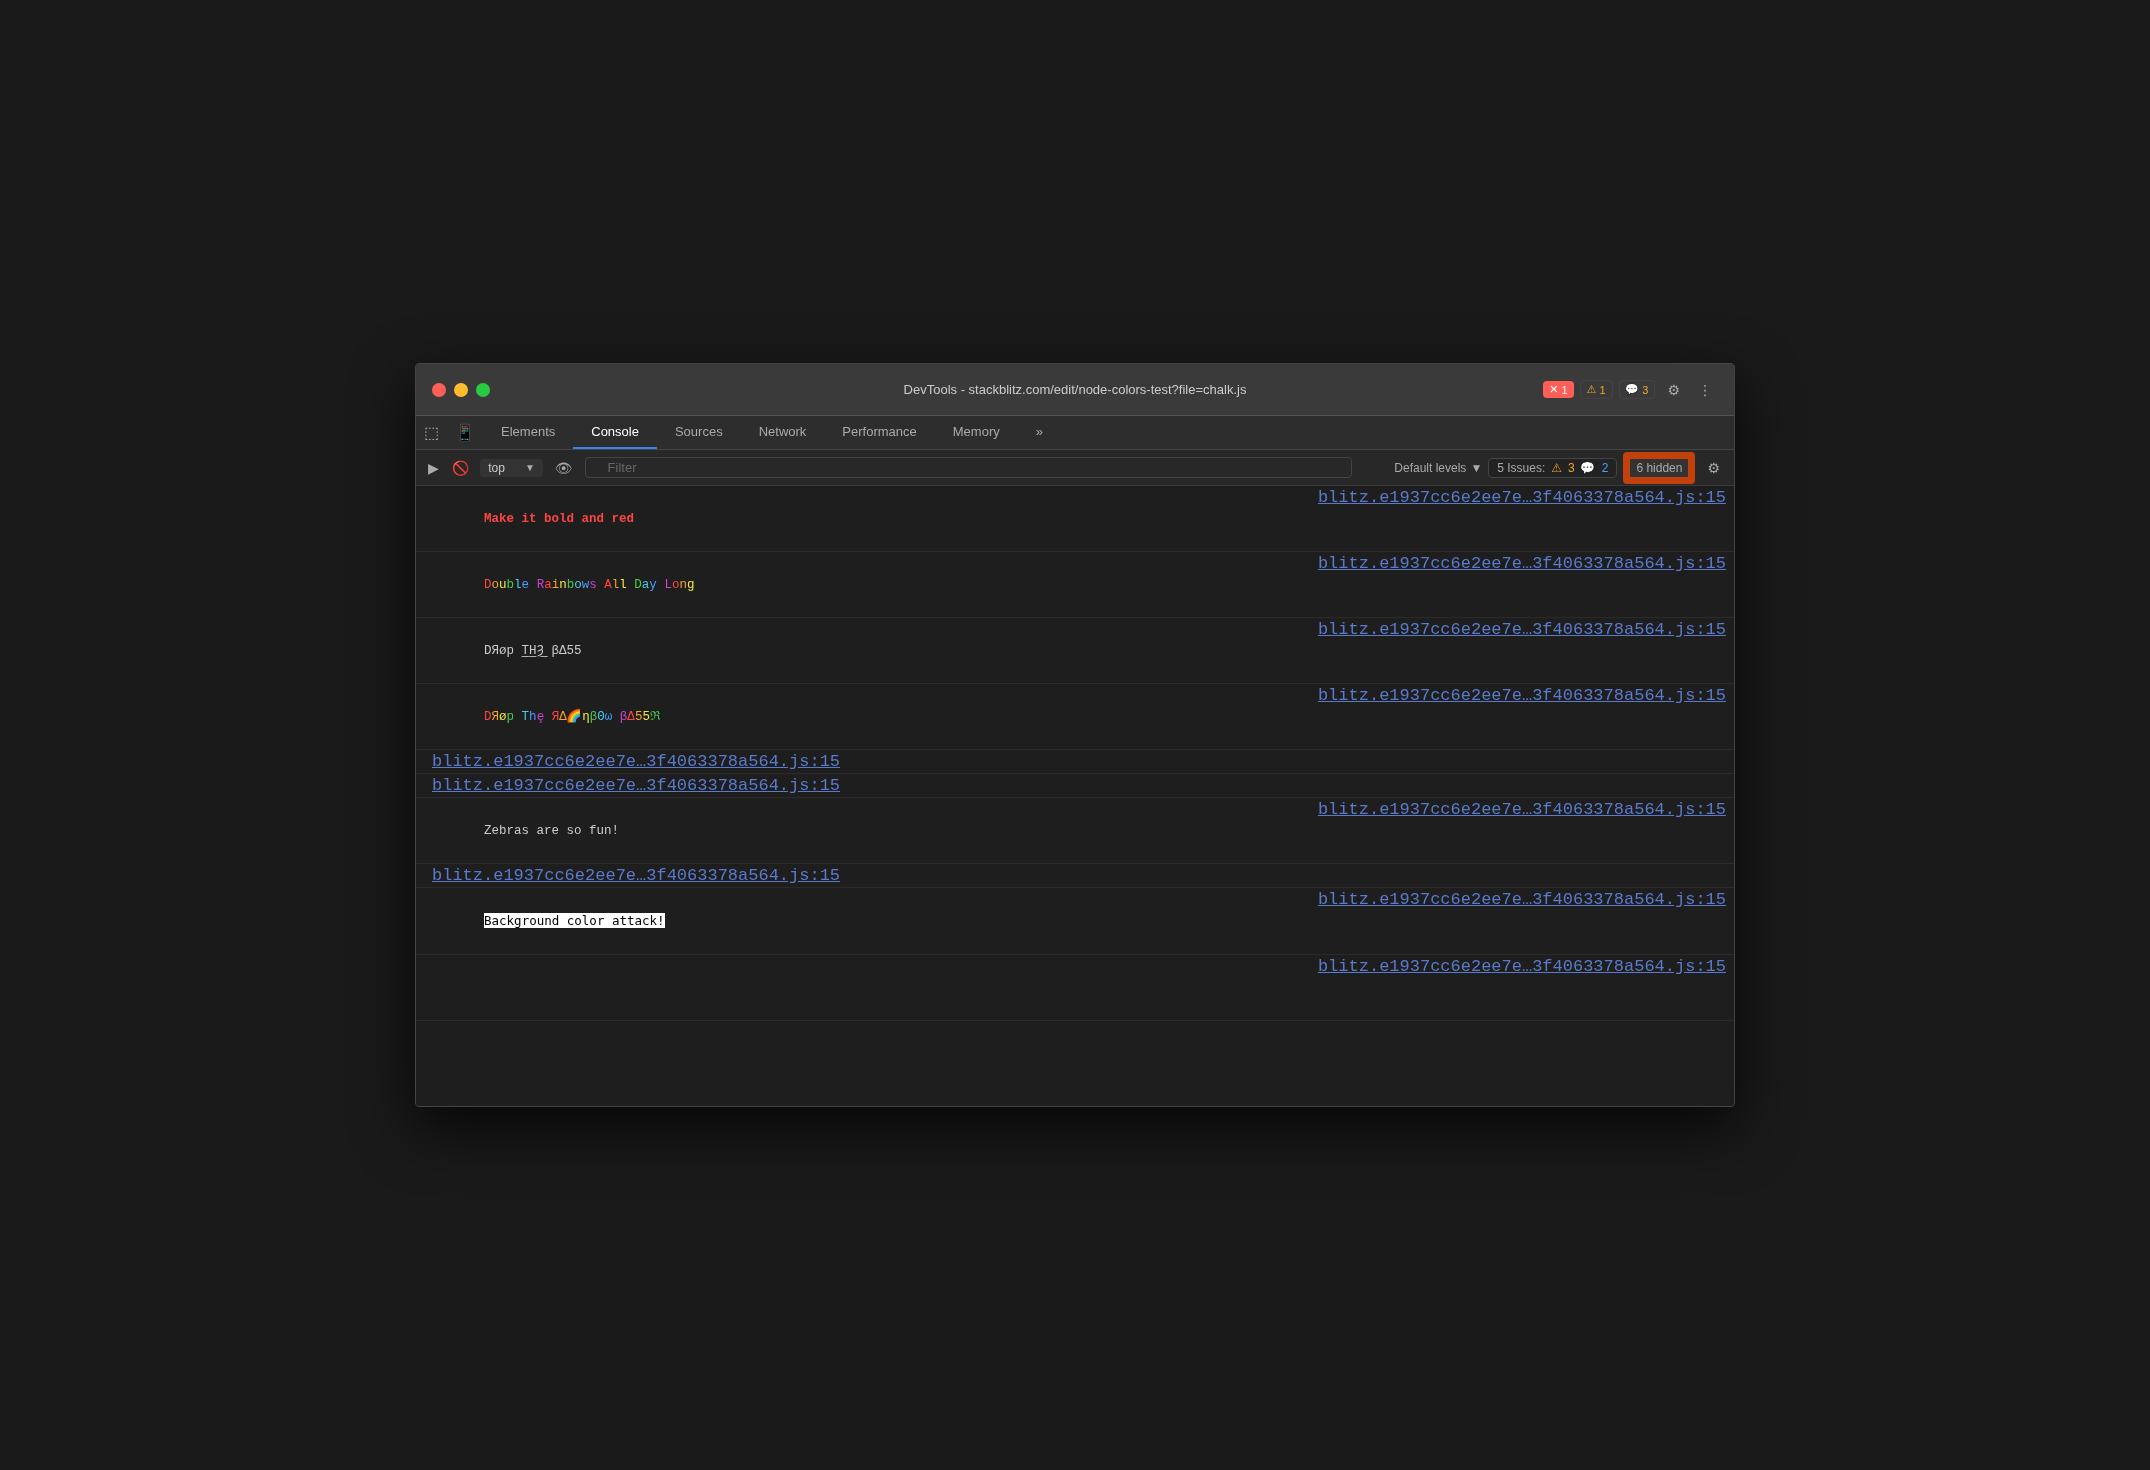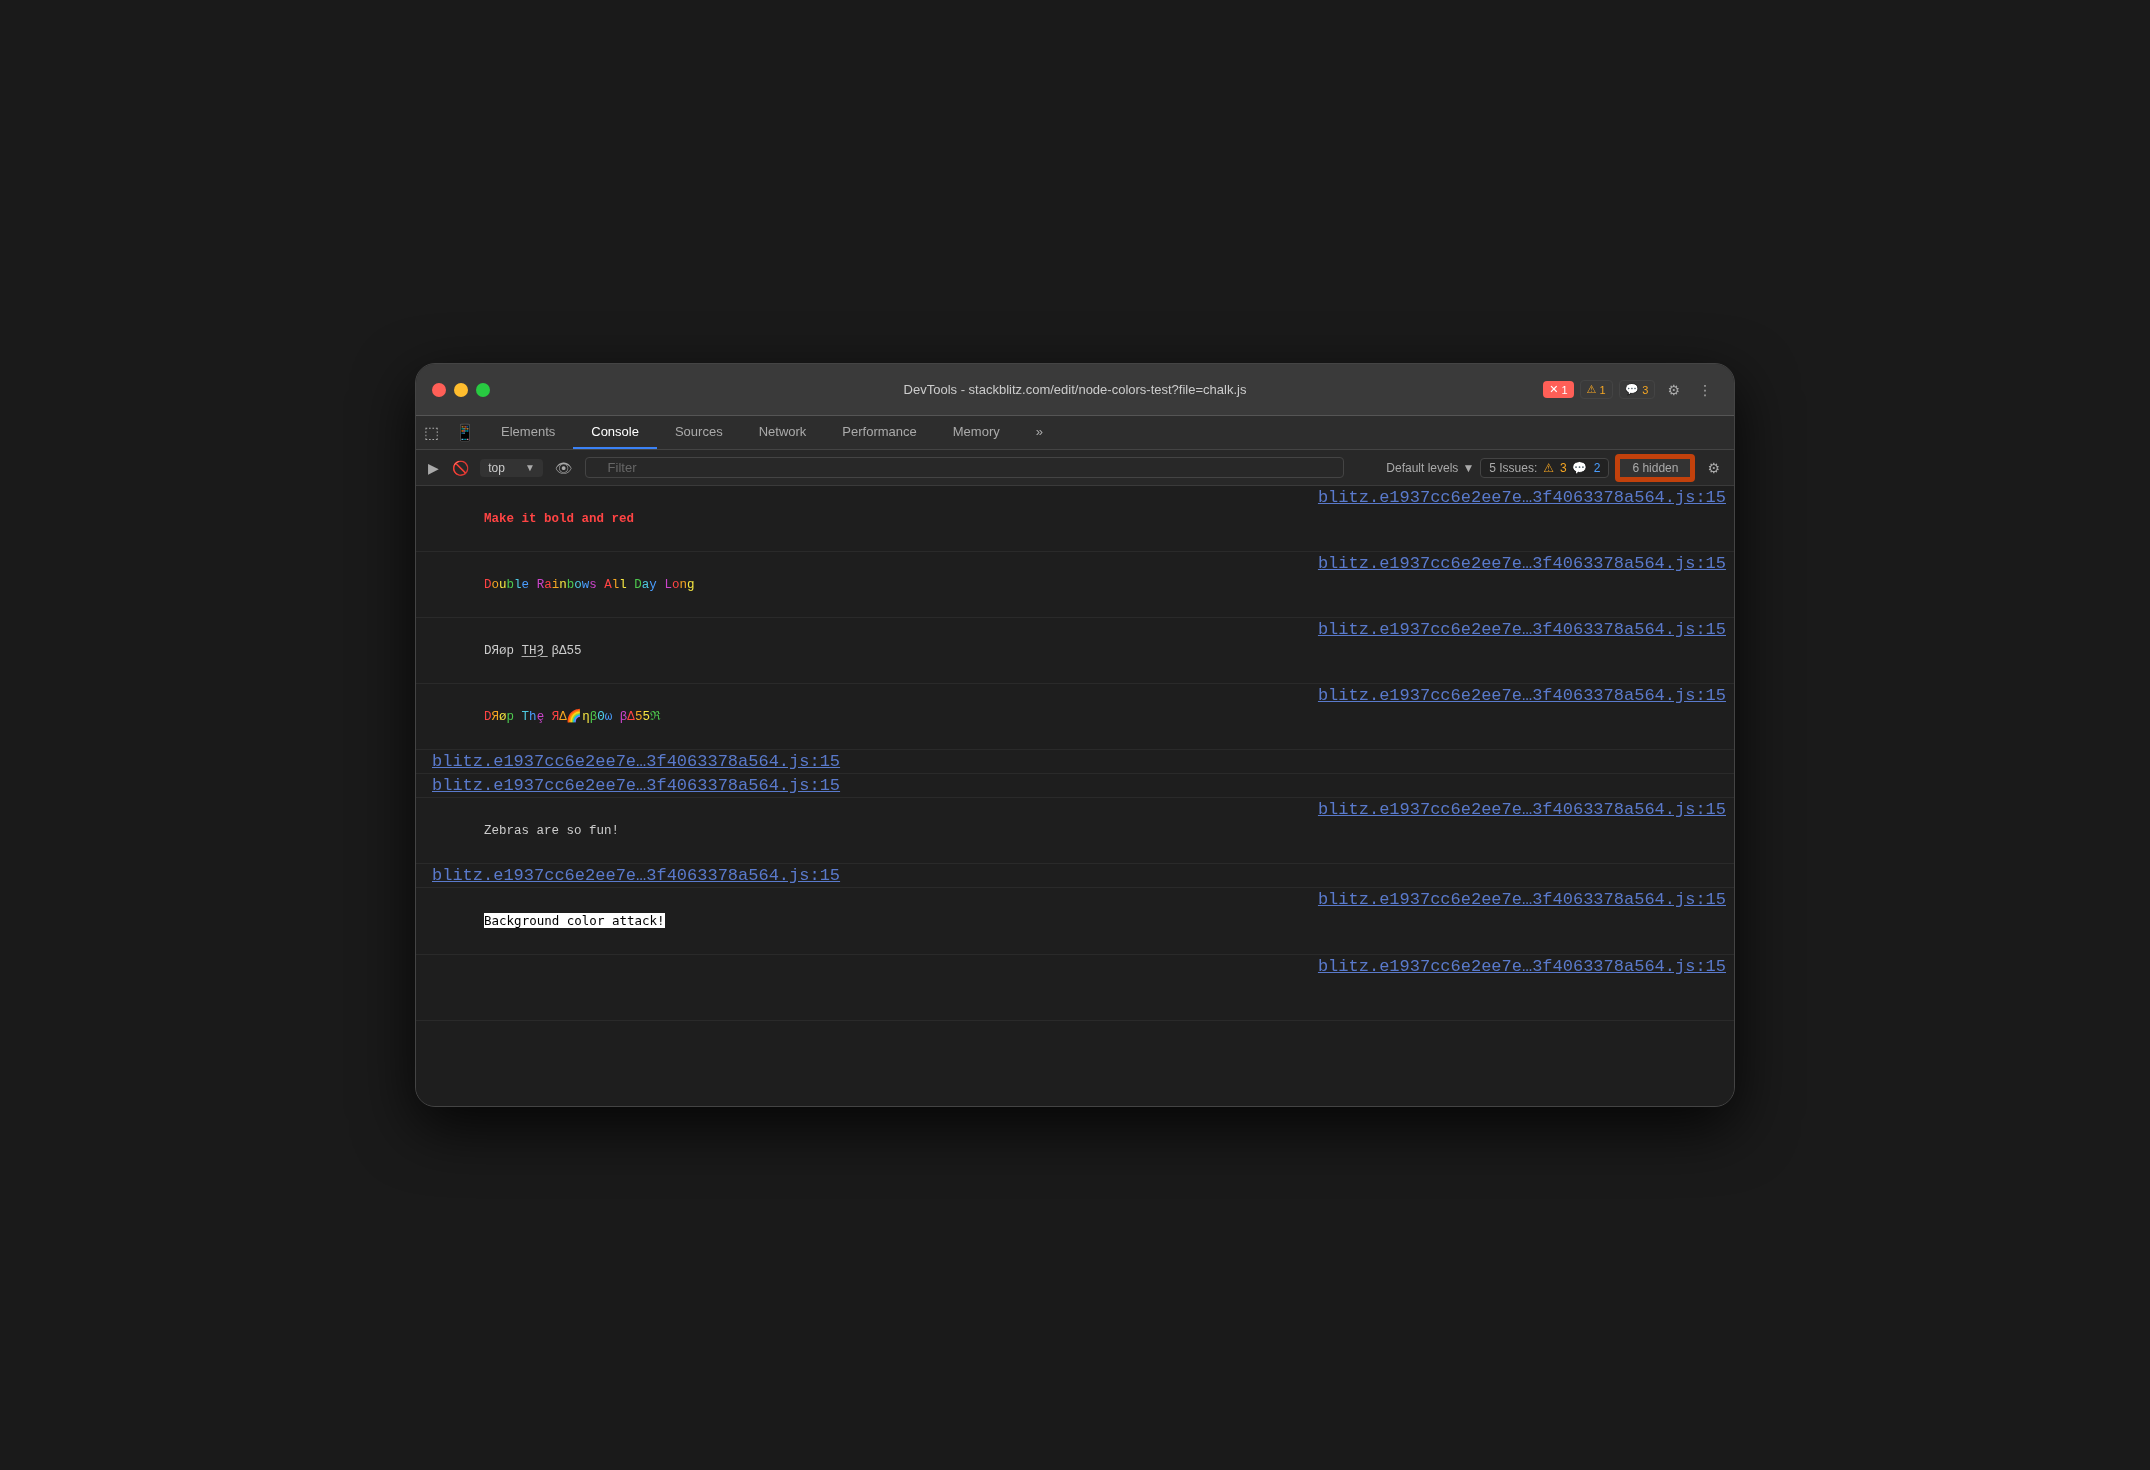--- a/index.html
+++ b/index.html
@@ -7,21 +7,21 @@
       background: #1a1a1a;
       display: flex;
       align-items: center;
       justify-content: center;
       min-height: 100vh;
       font-family: -apple-system, BlinkMacSystemFont, 'Segoe UI', sans-serif;
     }
     .window {
       width: 1320px;
       background: #282828;
-      border-radius: 20px;
+      border-radius: 4px;
       box-shadow: 0 20px 60px rgba(0,0,0,0.8);
       overflow: hidden;
       border: 1px solid #444;
     }
     .title-bar {
       background: #3a3a3a;
       height: 52px;
       display: flex;
       align-items: center;
       justify-content: center;
@@ -116,24 +116,24 @@
       padding: 2px 8px;
       background: #222;
       border-radius: 4px;
       border: 1px solid #444;
     }
     .badge-warn { color: #f5a623; }
     .badge-info { color: #4a9eff; }
     .hidden-badge {
       color: #aaa;
       font-size: 12px;
-      padding: 2px 12px;
+      padding: 2px 6px;
       background: #333;
       border-radius: 4px;
-      border: 5px solid #c2410c;
+      border: 7px solid #c2410c;
     }
     .console-area {
       background: #1e1e1e;
       height: 620px;
       overflow-y: auto;
       font-family: 'Menlo', 'Monaco', 'Courier New', monospace;
       font-size: 12.5px;
       position: relative;
     }
     .console-area::-webkit-scrollbar { width: 12px; }

